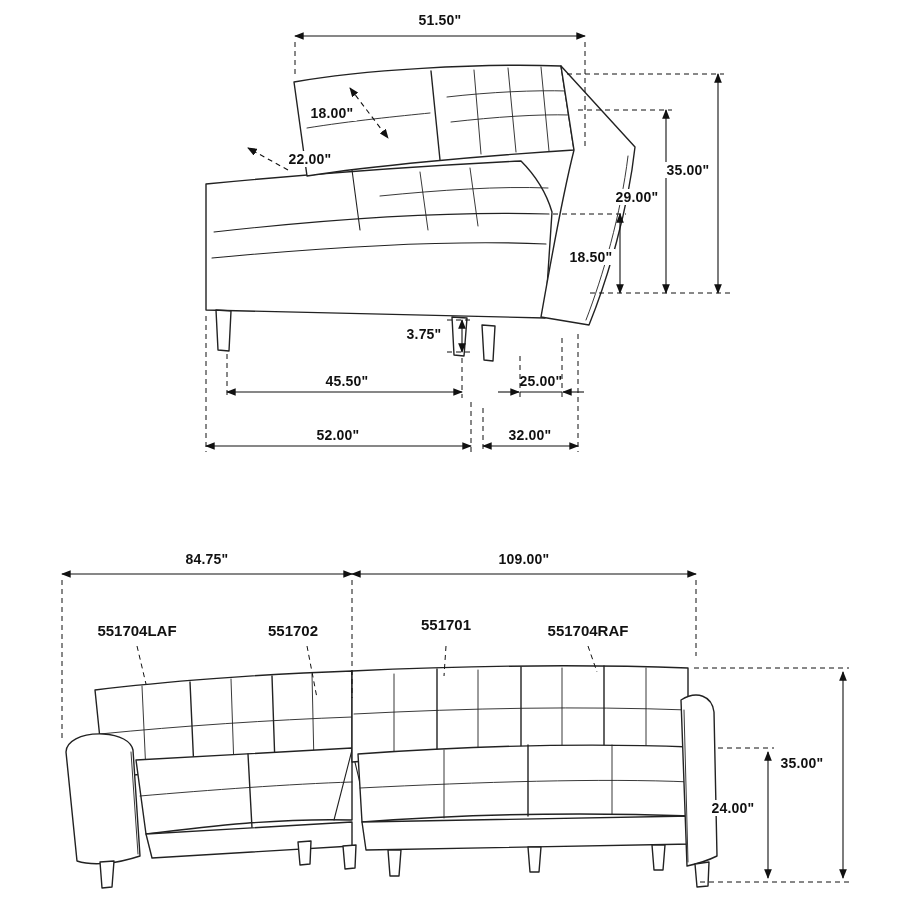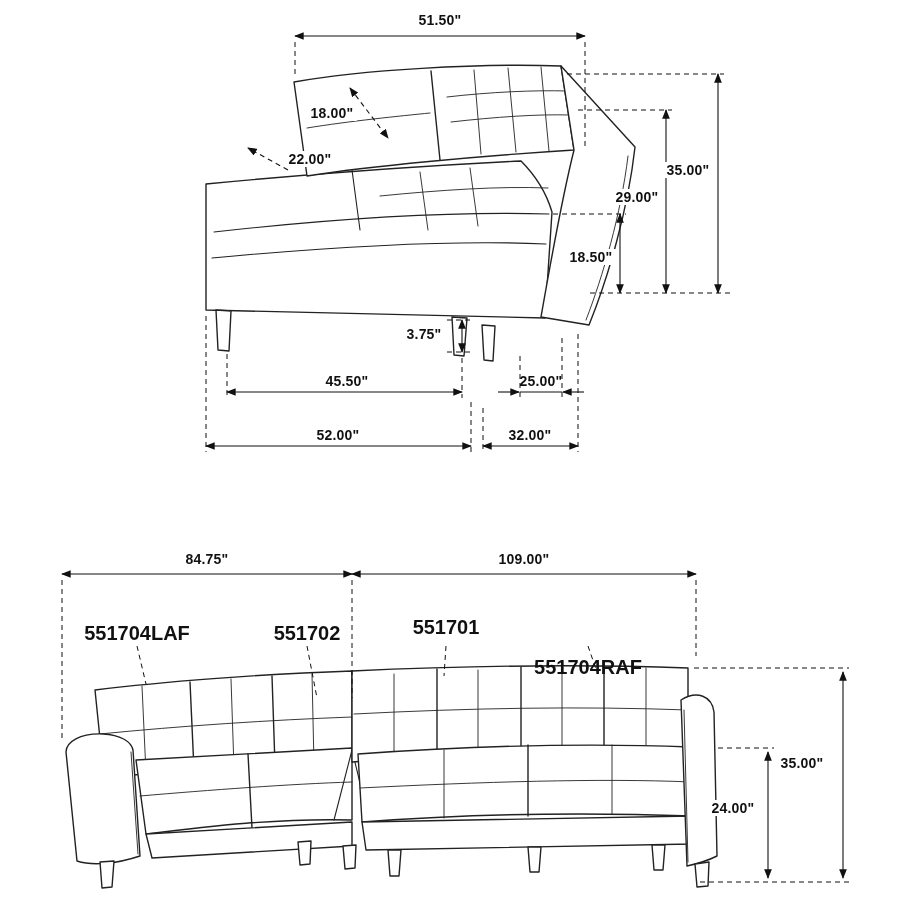--- a/index.html
+++ b/index.html
@@ -6,21 +6,21 @@
   html,body { width:900px; height:900px; background:#fff; font-family:"Liberation Sans", sans-serif; }
   .canvas { position:relative; width:900px; height:900px; background:#fff; overflow:hidden; }
   .canvas > svg { position:absolute; left:0; top:0; }
   .dim {
     position:absolute; transform:translateX(-50%);
     font-weight:bold; font-size:14px; color:#111; white-space:nowrap; letter-spacing:.2px;
   }
   .dim.bg { background:#fff; padding:0 3px; }
   .part {
     position:absolute; transform:translateX(-50%);
-    font-weight:bold; font-size:20px; color:#111; white-space:nowrap;
+    font-weight:bold; font-size:15px; color:#111; white-space:nowrap;
   }
 </style>
 </head>
 <body>
 
 <div class="canvas">
 
   <svg width="900" height="900" viewBox="0 0 900 900">
     <defs>
       <marker id="ah" viewBox="0 0 10 8" refX="9" refY="4" markerWidth="9" markerHeight="7" orient="auto-start-reverse">
@@ -179,18 +179,18 @@
   <span class="dim bg" style="left:591px;top:249px">18.50"</span>
   <span class="dim bg" style="left:424px;top:326px">3.75"</span>
   <span class="dim" style="left:347px;top:373px">45.50"</span>
   <span class="dim" style="left:541px;top:373px">25.00"</span>
   <span class="dim" style="left:338px;top:427px">52.00"</span>
   <span class="dim" style="left:530px;top:427px">32.00"</span>
 
   <span class="dim" style="left:207px;top:551px">84.75"</span>
   <span class="dim" style="left:524px;top:551px">109.00"</span>
   <span class="part" style="left:137px;top:622px">551704LAF</span>
-  <span class="part" style="left:307px;top:622px">551702</span>
+  <span class="part" style="left:293px;top:622px">551702</span>
   <span class="part" style="left:446px;top:616px">551701</span>
-  <span class="part" style="left:588px;top:656px">551704RAF</span>
+  <span class="part" style="left:588px;top:622px">551704RAF</span>
   <span class="dim bg" style="left:802px;top:755px">35.00"</span>
   <span class="dim bg" style="left:733px;top:800px">24.00"</span>
 </div>
 
 </body></html>

